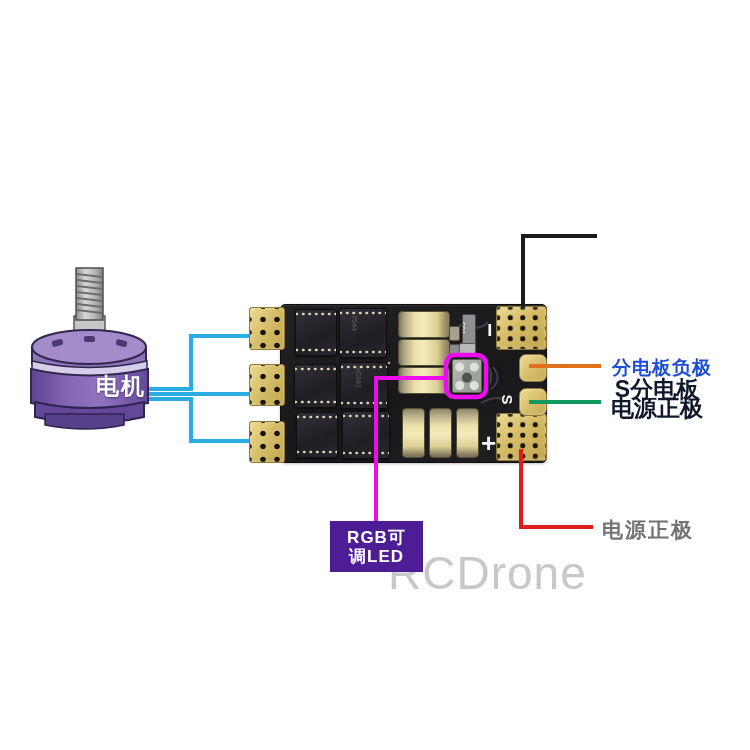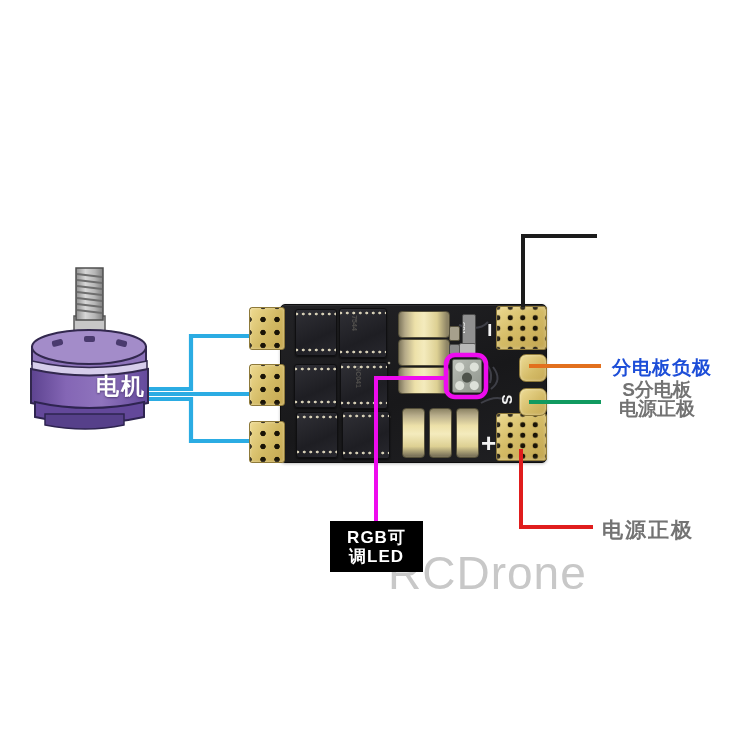--- a/index.html
+++ b/index.html
@@ -62,25 +62,25 @@
       linear-gradient(135deg,#b7bcb4,#90958d);
     border:1px solid #5c615a;border-radius:2px;z-index:3;}
 
   .smallpart{border-radius:2px;z-index:3;}
   .marking{color:#f3f3f3;font-weight:bold;z-index:4;line-height:1;}
 
   
   .lbl{position:absolute;font-weight:bold;white-space:nowrap;z-index:6;}
   #lbl-neg{left:604px;top:223px;font-size:22px;letter-spacing:3px;color:#1a1a1a;}
   #lbl-pdbneg{left:612px;top:355px;font-size:19px;letter-spacing:1px;color:#1d4ed8;}
-  #lbl-signal{left:606px;top:380px;width:102px;text-align:center;font-size:19px;
-              line-height:19px;color:#737373;}
+  #lbl-signal{left:606px;top:380px;width:102px;text-align:center;font-size:23px;
+              line-height:19px;color:#0f172a;}
   #lbl-pos{left:602px;top:516px;font-size:21px;letter-spacing:2px;color:#737373;}
 
-  #rgb-box{position:absolute;left:330px;top:521px;width:93px;height:51px;background:#000000;
+  #rgb-box{position:absolute;left:330px;top:521px;width:93px;height:51px;background:#4c1d95;
      color:#ffffff;font-weight:bold;font-size:17px;line-height:19px;text-align:center;
      z-index:6;display:flex;flex-direction:column;justify-content:center;letter-spacing:1px;}
 
   #motor-label{position:absolute;left:57px;top:371px;width:66px;text-align:center;
      font-size:23px;font-weight:bold;color:#ffffff;z-index:6;
      text-shadow:0 1px 2px rgba(40,25,70,.55);letter-spacing:2px;margin-left:31px;}
 
   #watermark{position:absolute;left:388px;top:546px;font-size:46px;color:#c8c8c8;
      z-index:4;letter-spacing:1px;}
   #site-url{position:absolute;left:520px;top:689px;font-size:23px;color:#9b9b9b;z-index:4;}

